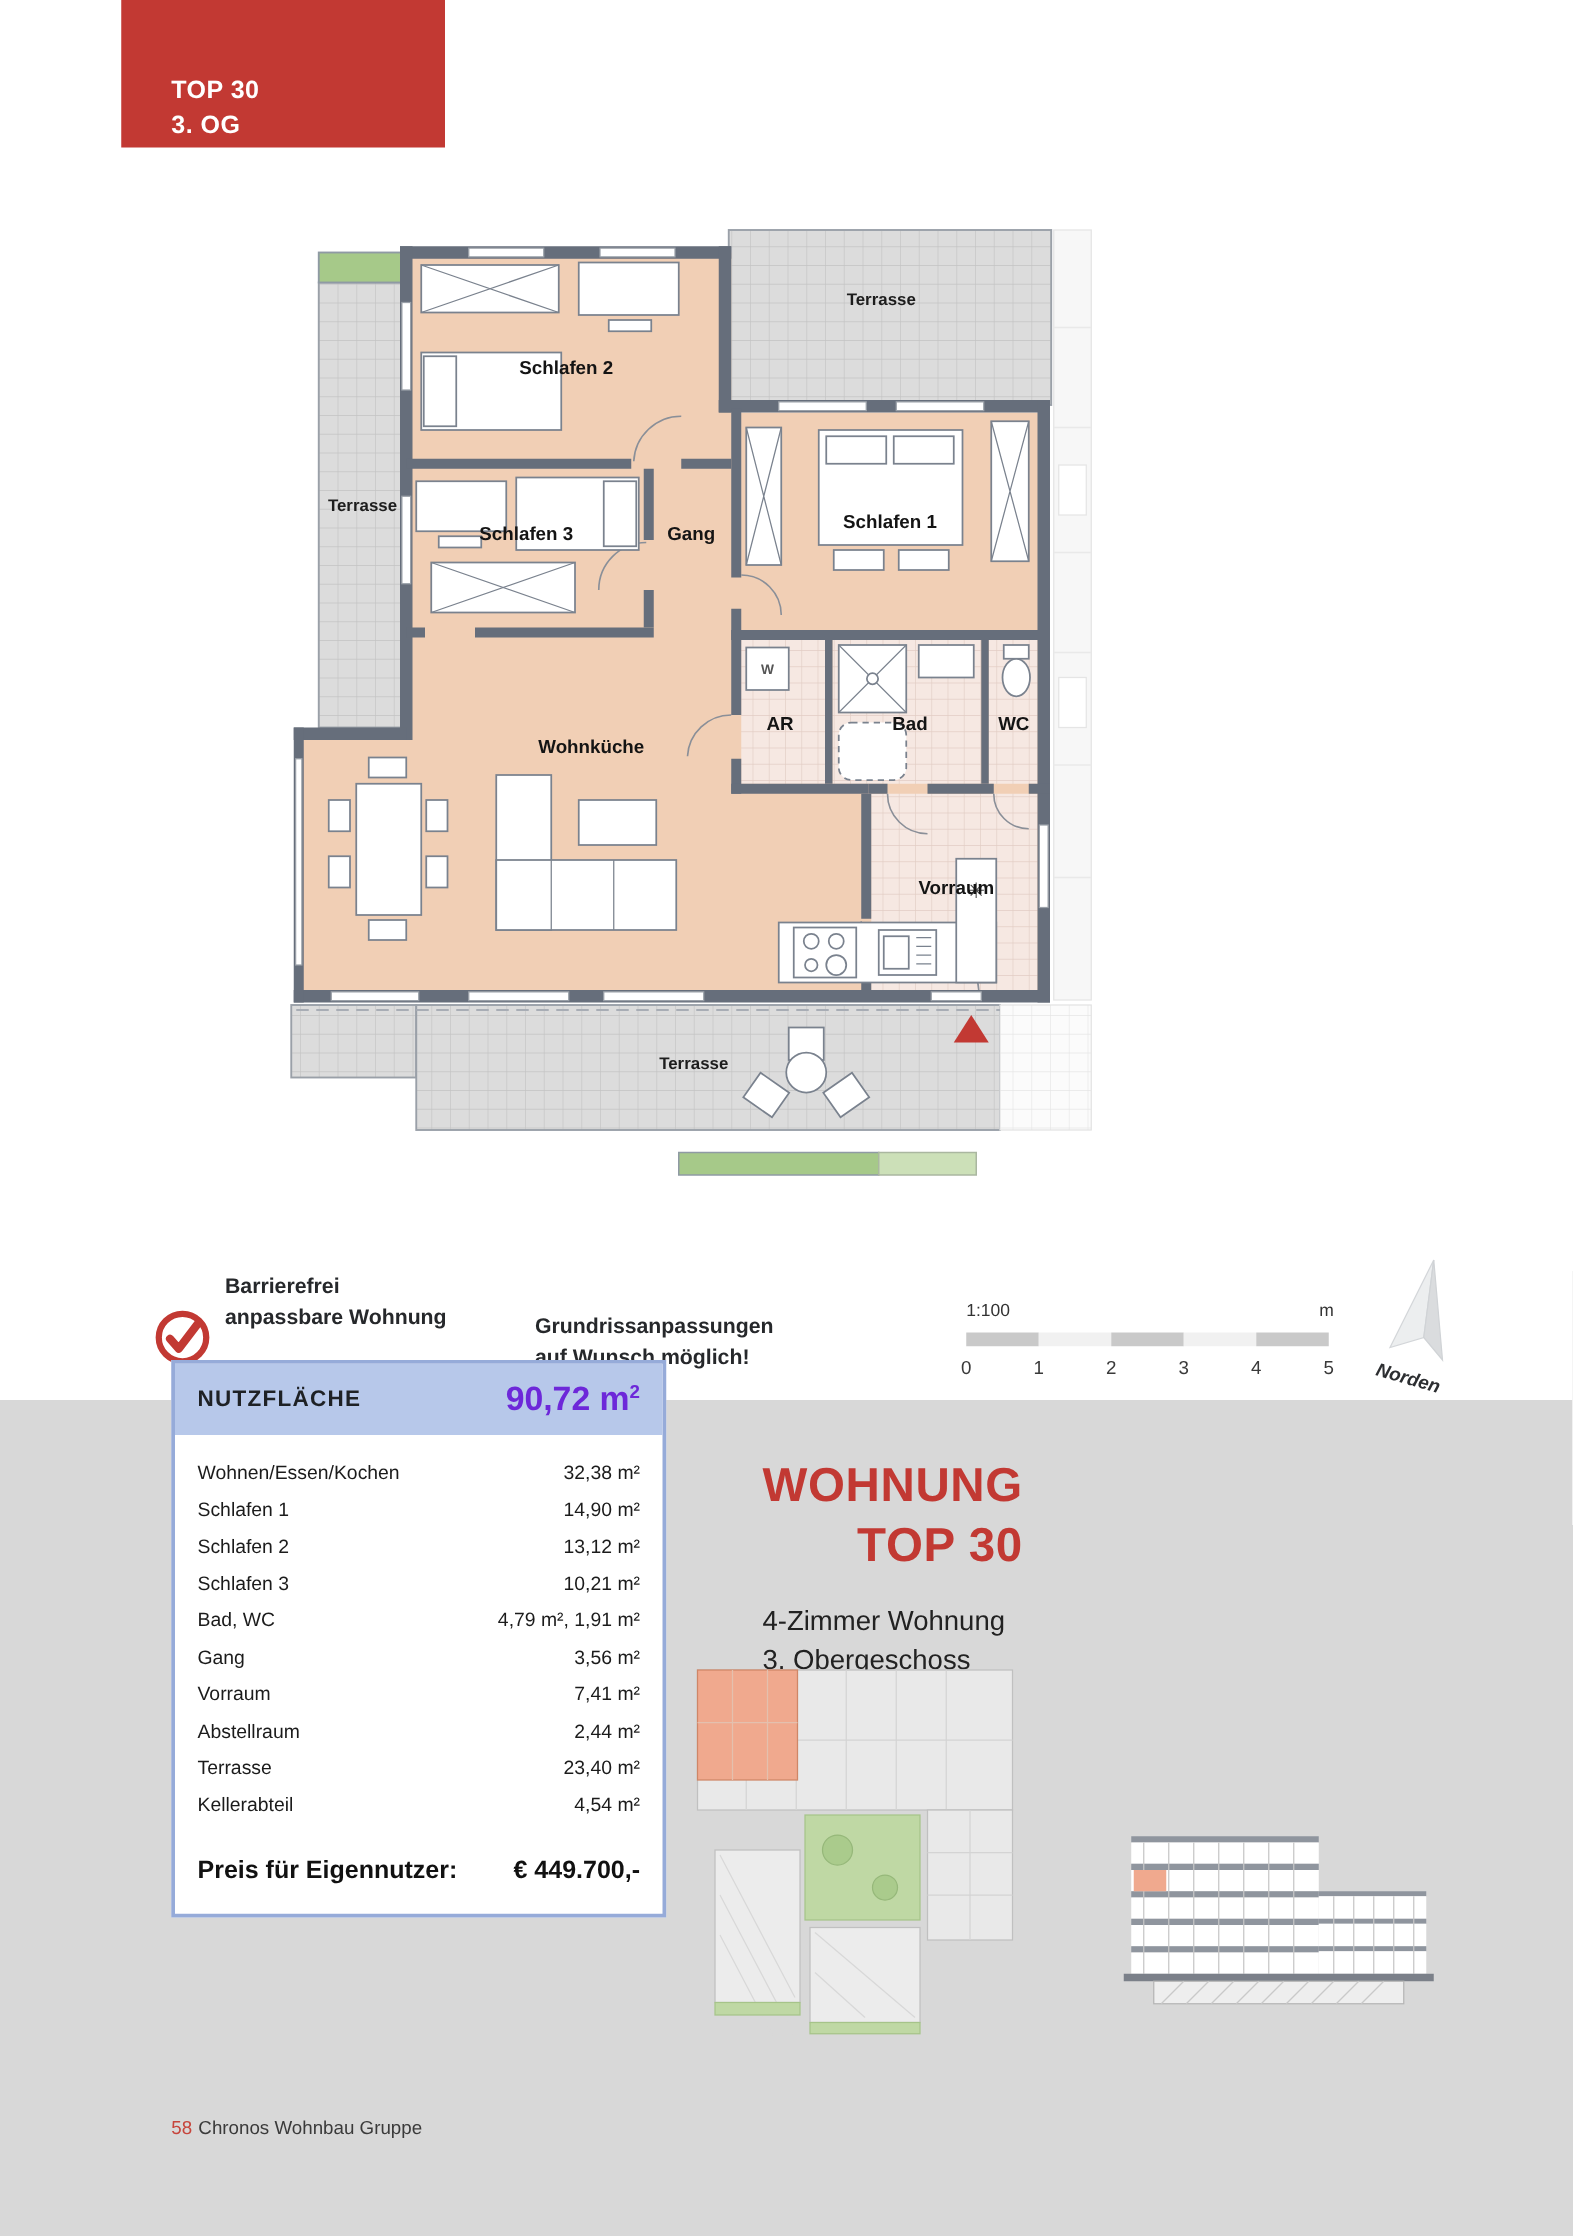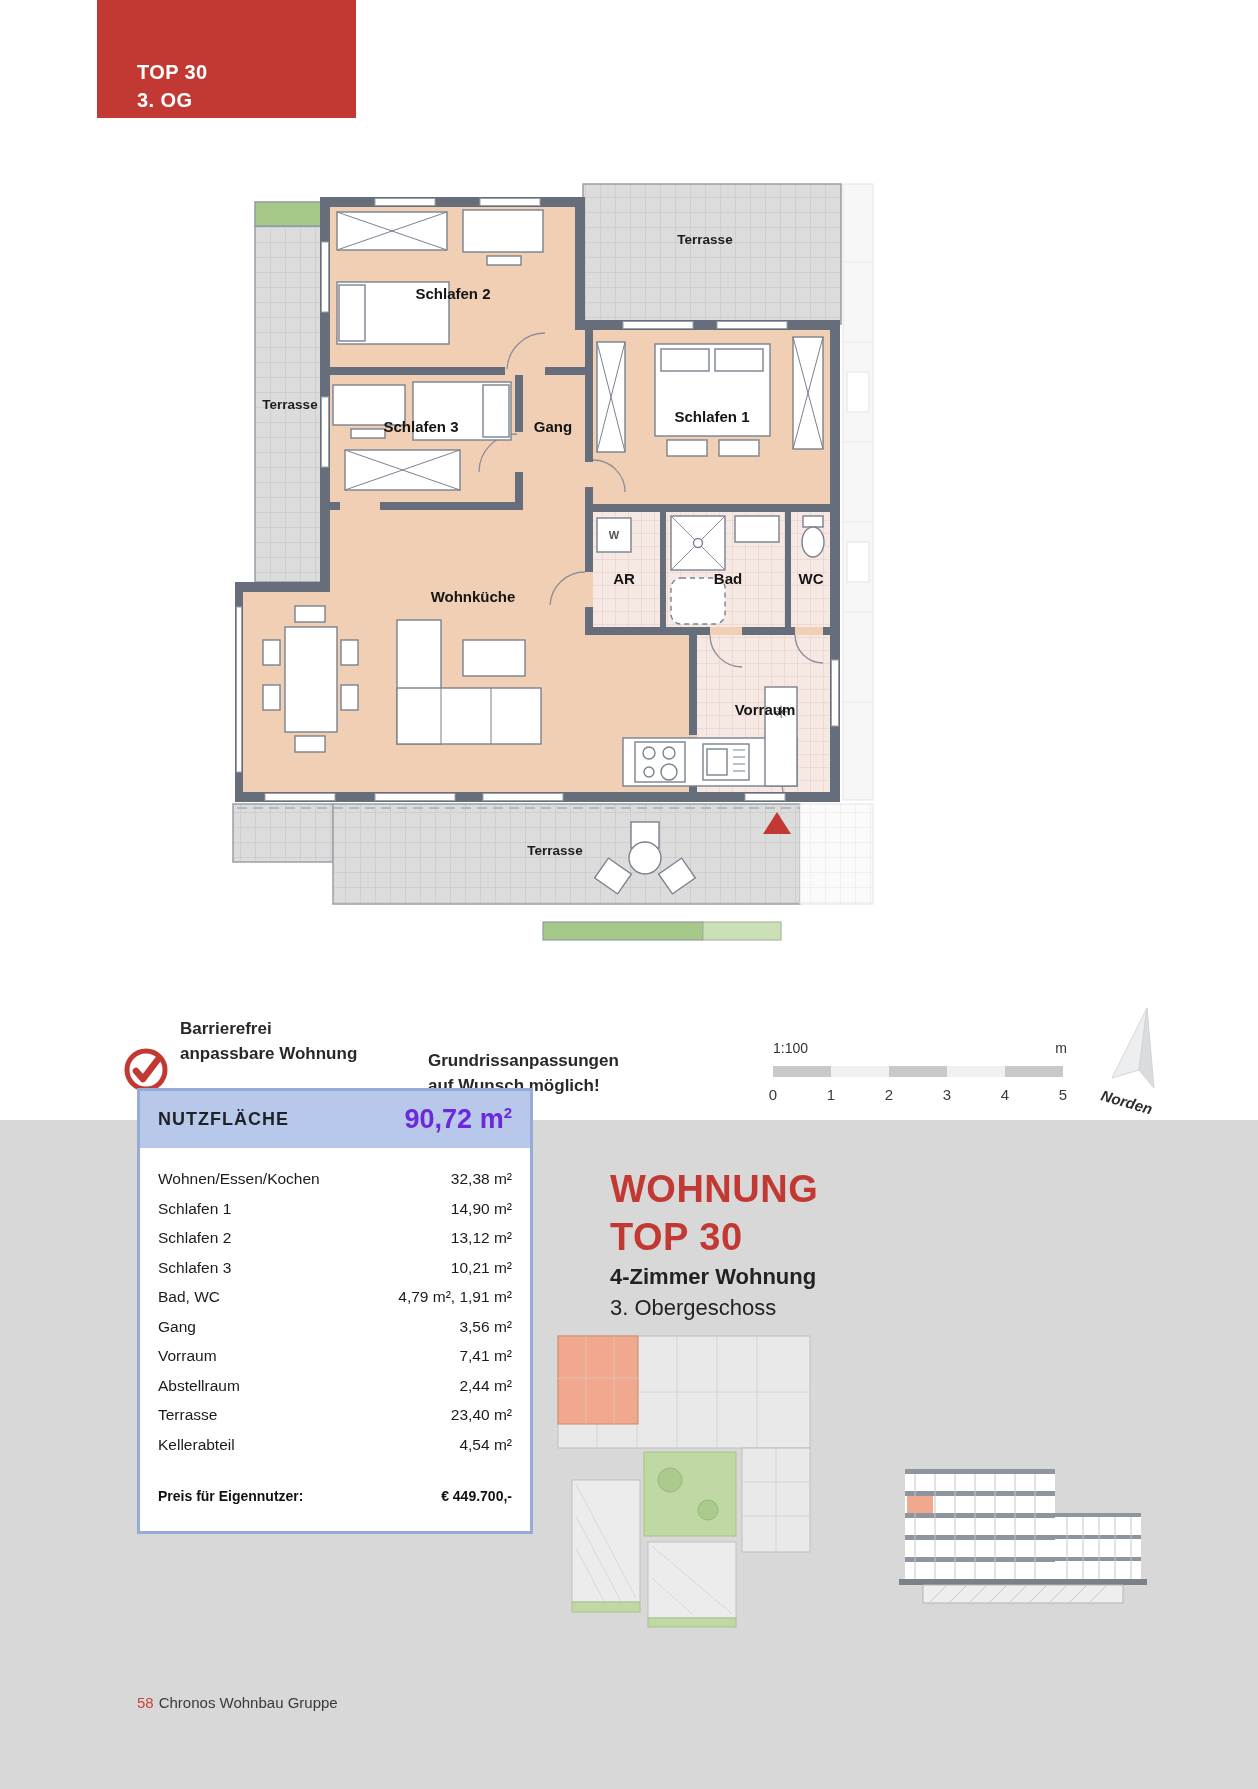--- a/index.html
+++ b/index.html
@@ -38,28 +38,28 @@
   
   .card{left:137px;top:1088px;width:396px;background:#fff;border:3px solid #96ABD9;box-sizing:border-box;}
   .card-header{background:#B7C8EA;height:57px;display:flex;align-items:center;
                justify-content:space-between;padding:0 18px;}
   .card-header .h-label{font-size:18px;font-weight:600;letter-spacing:1px;color:#1e2125;}
   .card-header .h-value{font-size:27px;font-weight:700;color:#6d28d9;}
   .card-header sup{font-size:15px;}
   .card-body{padding:16px 18px 22px 18px;}
   .t-row{display:flex;justify-content:space-between;font-size:15.5px;color:#1b1b1b;
          line-height:29.5px;}
-  .t-price{display:flex;justify-content:space-between;font-size:14px;font-weight:700;
+  .t-price{display:flex;justify-content:space-between;font-size:20px;font-weight:700;
            color:#111;margin-top:24px;line-height:26px;}
 
   
   .apt{left:610px;top:1165px;}
-  .apt .t1{font-size:38px;font-weight:700;color:#C23933;letter-spacing:.5px;line-height:48px;}
+  .apt .t1{font-size:38px;font-weight:700;color:#C23933;letter-spacing:.5px;line-height:48px;text-align:right;}
   .apt .s1{font-size:22px;color:#222;line-height:31px;}
-  .apt .s1.first{margin-top:0;font-weight:bold;}
+  .apt .s1.first{margin-top:20px;}
 
   .siteplan{left:552px;top:1330px;width:280px;height:305px;}
   .crosssec{left:893px;top:1455px;width:262px;height:160px;}
 
   .footer{left:137px;top:1694px;font-size:15px;color:#3a3a3a;}
   .footer .pn{color:#C7453C;margin-right:5px;}
 
   svg text{font-family:"Liberation Sans",sans-serif;}
   .room-label{font-size:15px;font-weight:700;fill:#141414;}
   .terr-label{font-size:13.5px;font-weight:700;fill:#1d1d1d;}

